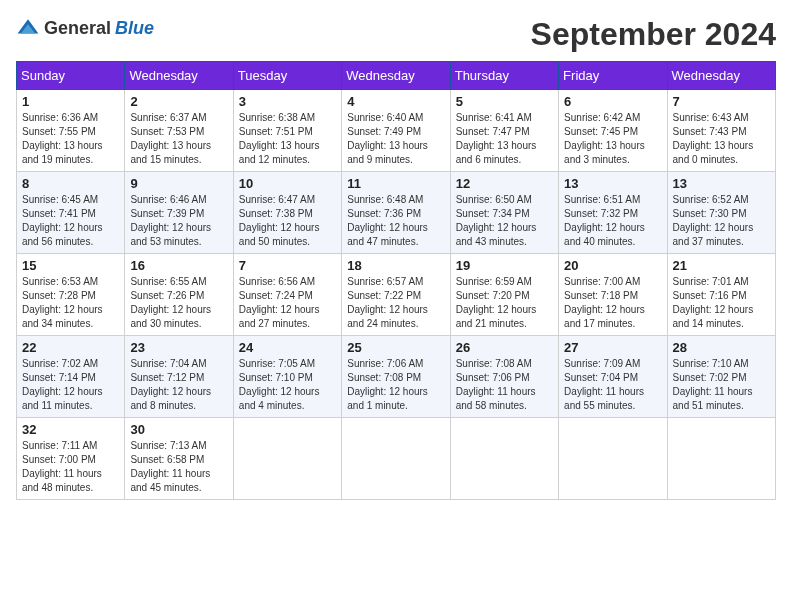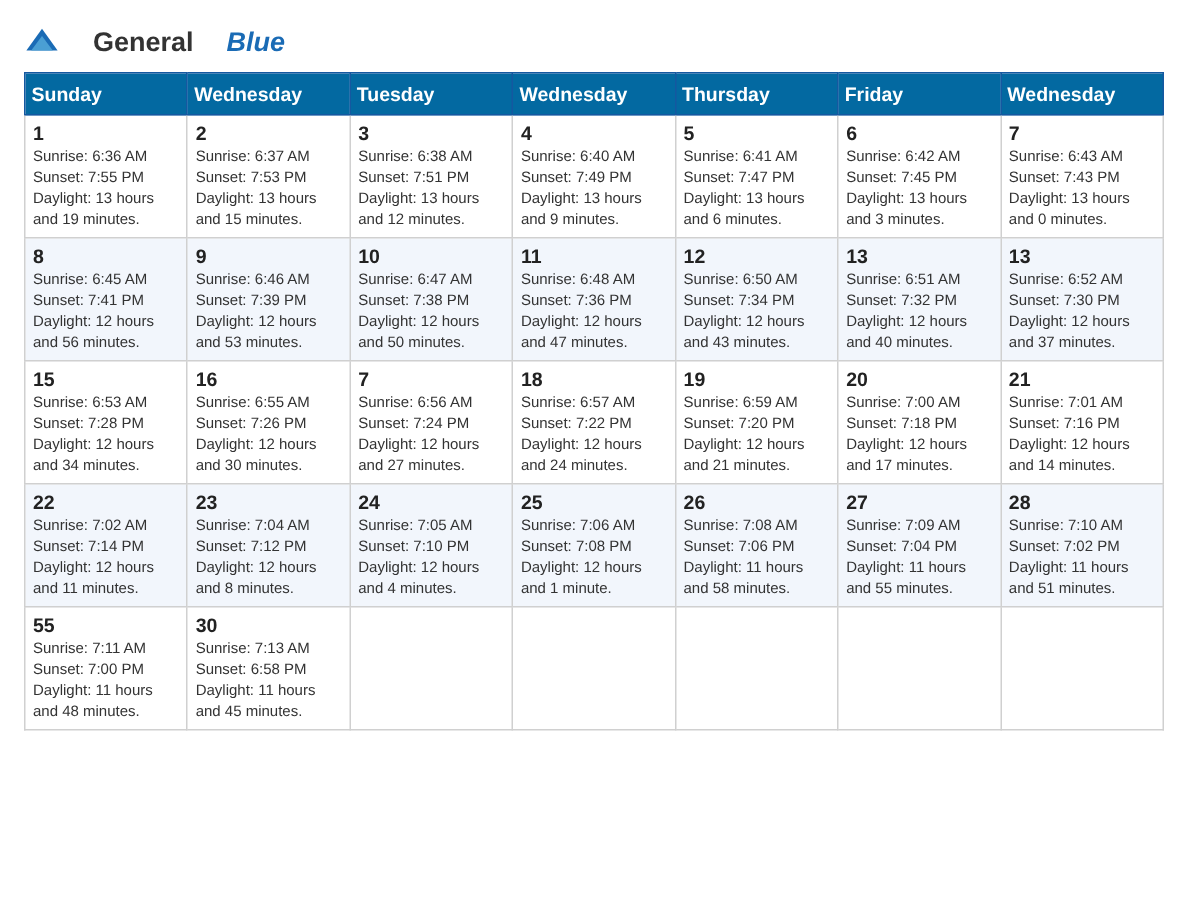--- a/index.html
+++ b/index.html
@@ -12,21 +12,21 @@
     }
     .header-section {
       display: flex;
       justify-content: space-between;
       align-items: flex-start;
       margin-bottom: 8px;
     }
     .logo-area {
       display: flex;
       align-items: center;
-      gap: 22px;
+      gap: 4px;
       justify-content: flex-end;
     }
     .logo-icon {
       width: 24px;
       height: 24px;
     }
     .title-area {
       text-align: right;
     }
     .month-title {
@@ -37,24 +37,24 @@
     .subtitle {
       font-size: 15px;
       color: #555;
     }
     .calendar-table {
       width: 100%;
       border-collapse: collapse;
       table-layout: fixed;
     }
     .calendar-table thead th {
-      background-color: #0369a1;
+      background-color: #6d28d9;
       color: #fff;
       font-size: 13px;
-      font-weight: bold;
+      font-weight: normal;
       padding: 6px 4px;
       text-align: left;
       border: 1px solid #1558a0;
     }
     .calendar-table tbody td {
       vertical-align: top;
       border: 1px solid #d0d0d0;
       padding: 4px 5px;
       font-size: 10.5px;
       color: #333;
@@ -86,20 +86,21 @@
 <div class="header-section">
   <div class="logo-area">
     <svg class="logo-icon" viewBox="0 0 30 30" xmlns="http://www.w3.org/2000/svg">
       <polygon points="15,4 28,22 2,22" fill="#1a6bb5"></polygon>
       <polygon points="15,10 24,22 6,22" fill="#4a9fd4"></polygon>
     </svg>
     <span style="font-size:18px;font-weight:bold;color:#333;">General</span>
       <span style="font-size:18px;font-weight:bold;color:#1a6bb5;font-style:italic;">Blue</span>
   </div>
   <div class="title-area">
+    <div class="month-title">September 2024</div>
   </div>
 </div>
 
 <table class="calendar-table">
   <thead>
     <tr>
     <th>Sunday</th>
         <th>Wednesday</th>
         <th>Tuesday</th>
         <th>Wednesday</th>
@@ -224,21 +225,21 @@
           <span class="day-number">27</span>
           <div class="cell-text">Sunrise: 7:09 AM<br>Sunset: 7:04 PM<br>Daylight: 11 hours and 55 minutes.</div>
         </td>
         <td>
           <span class="day-number">28</span>
           <div class="cell-text">Sunrise: 7:10 AM<br>Sunset: 7:02 PM<br>Daylight: 11 hours and 51 minutes.</div>
         </td>
       </tr>
       <tr>
         <td>
-          <span class="day-number">55</span>
+          <span class="day-number">32</span>
           <div class="cell-text">Sunrise: 7:11 AM<br>Sunset: 7:00 PM<br>Daylight: 11 hours and 48 minutes.</div>
         </td>
         <td>
           <span class="day-number">30</span>
           <div class="cell-text">Sunrise: 7:13 AM<br>Sunset: 6:58 PM<br>Daylight: 11 hours and 45 minutes.</div>
         </td>
         <td class="empty-cell"></td>
         <td class="empty-cell"></td>
         <td class="empty-cell"></td>
         <td class="empty-cell"></td>

